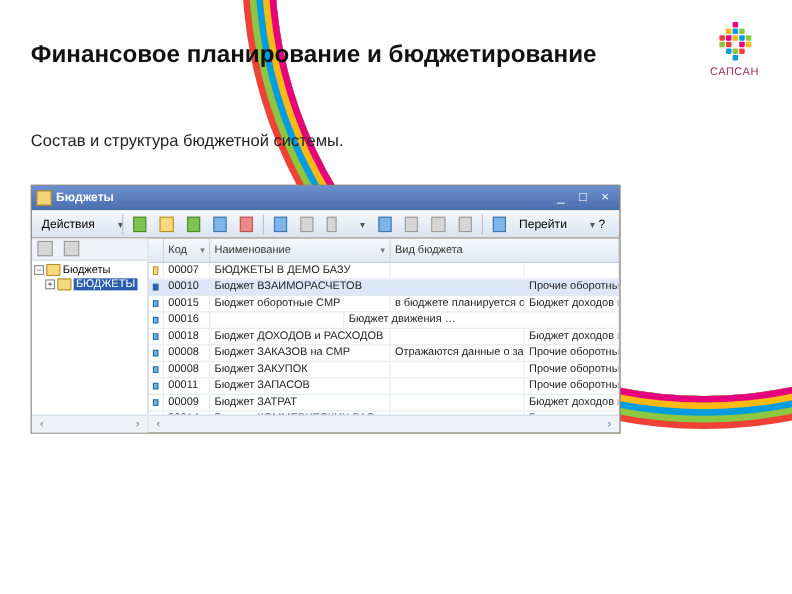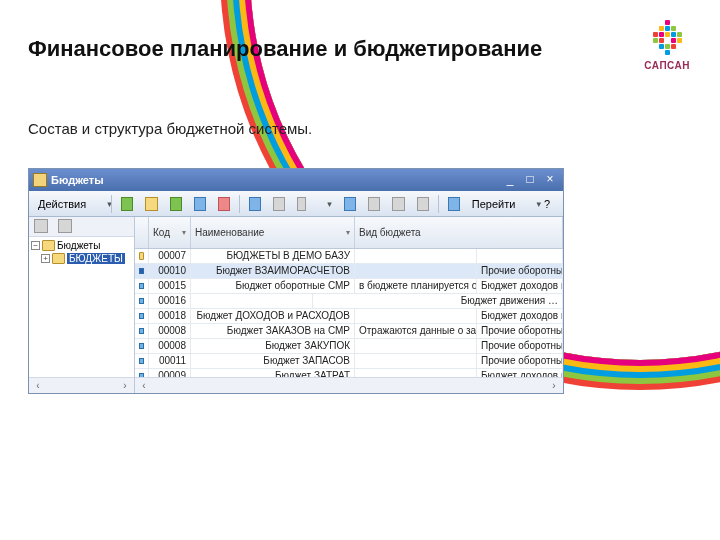--- a/index.html
+++ b/index.html
@@ -11,21 +11,21 @@
     box-shadow:
       0 0 0 6px #e6007e,
       0 0 0 12px #fdb913,
       0 0 0 18px #009de0,
       0 0 0 24px #8dc63f,
       0 0 0 30px #ef4135; }
   
   .brand { position: absolute; top: 18px; right: 30px; text-align: center; z-index: 2; }
   .brand-dots { width: 44px; height: 38px; position: relative; margin: 0 auto 4px; }
   .brand-dots span { position: absolute; width: 5px; height: 5px; border-radius: 1px; }
-  .brand-label { font-size: 10px; color: #9a2a57; letter-spacing: .5px; font-weight: 700; }
+  .brand-label { font-size: 10px; color: #9a2a57; letter-spacing: .5px; font-weight: 400; }
   
   .title { position: absolute; top: 36px; left: 28px; font-size: 22px; font-weight: 700; color: #111; line-height: 1.2; z-index: 2; }
   .subtitle { position: absolute; top: 120px; left: 28px; font-size: 15px; color: #222; z-index: 2; }
   
   .app { position: absolute; top: 168px; left: 28px; width: 536px; border: 1px solid #7b93b1; background: #a16207; font-size: 11px; z-index: 2; }
   
   .titlebar { background: linear-gradient(#6b8ecf, #4a6fad); color: #fff; display: flex; align-items: center; height: 22px; padding: 0 4px; }
   .titlebar .icon { width: 14px; height: 14px; background: #f3d47a; border: 1px solid #9c7a22; margin-right: 4px; }
   .titlebar .ttl { flex: 1; font-weight: 700; }
   .titlebar .wbtns { display: flex; gap: 2px; }
@@ -44,32 +44,32 @@
   .tree-tb .tbtn { min-width: 18px; height: 18px; }
   .tree-body { flex: 1; padding: 2px; overflow: hidden; }
   .tree-item { display: flex; align-items: center; gap: 2px; font-size: 10px; padding: 1px 0; cursor: pointer; }
   .tw { width: 9px; height: 9px; border: 1px solid #888; font-size: 8px; line-height: 7px; text-align: center; color: #444; }
   .fold { width: 13px; height: 11px; background: #f6d97e; border: 1px solid #b58f27; border-radius: 1px; }
   .tree-item.sel span.lbl { background: #2a5db0; color: #fff; padding: 0 2px; }
   .tree-sb { height: 16px; border-top: 1px solid #d1dae6; background: #eef2f8; display: flex; justify-content: space-between; padding: 0 2px; align-items: center; }
   .sbh { font-size: 10px; color: #666; cursor: pointer; width: 14px; text-align: center; }
   
   .grid { flex: 1; display: flex; flex-direction: column; overflow: hidden; }
-  .ghead { display: flex; background: linear-gradient(#f7f9fc, #e1e8f2); border-bottom: 1px solid #bcc9da; height: 32px; }
+  .ghead { display: flex; background: linear-gradient(#f7f9fc, #e1e8f2); border-bottom: 1px solid #bcc9da; height: 22px; }
   .gh { border-right: 1px solid #c7d2e0; padding: 2px 4px; font-size: 10px; color: #333; display: flex; align-items: center; }
   .gh .sdd { margin-left: auto; font-size: 8px; color: #777; }
   .c0 { width: 14px; flex: none; }
   .c1 { width: 42px; flex: none; }
   .c2 { width: 164px; flex: none; }
   .c3 { width: 122px; flex: none; }
   .c4 { flex: 1; }
   
   .grows { flex: 1; overflow: hidden; }
   .grow { display: flex; height: 15px; border-bottom: 1px solid #e5e9f0; }
-  .gc { border-right: 1px solid #e5e9f0; padding: 1px 4px; font-size: 10px; color: #222; white-space: nowrap; overflow: hidden; text-align: right; }
+  .gc { border-right: 1px solid #e5e9f0; padding: 1px 4px; font-size: 10px; color: #222; white-space: nowrap; overflow: hidden; }
   .rmrk { width: 14px; flex: none; display: flex; align-items: center; justify-content: center; }
   .rmi { width: 8px; height: 6px; background: #6fb2e4; border: 1px solid #2a6fa8; }
   .grow.sel { background: #dce8f7; }
   .grow.sel .rmi { background: #2a5db0; }
   
   .gsb { height: 16px; border-top: 1px solid #d1dae6; background: #eef2f8; display: flex; justify-content: space-between; padding: 0 2px; align-items: center; }
   
   
   .gl-green { background: #7ec352; border: 1px solid #4a8b28; }
   .gl-blue { background: #7fb4e8; border: 1px solid #3a78b5; }

